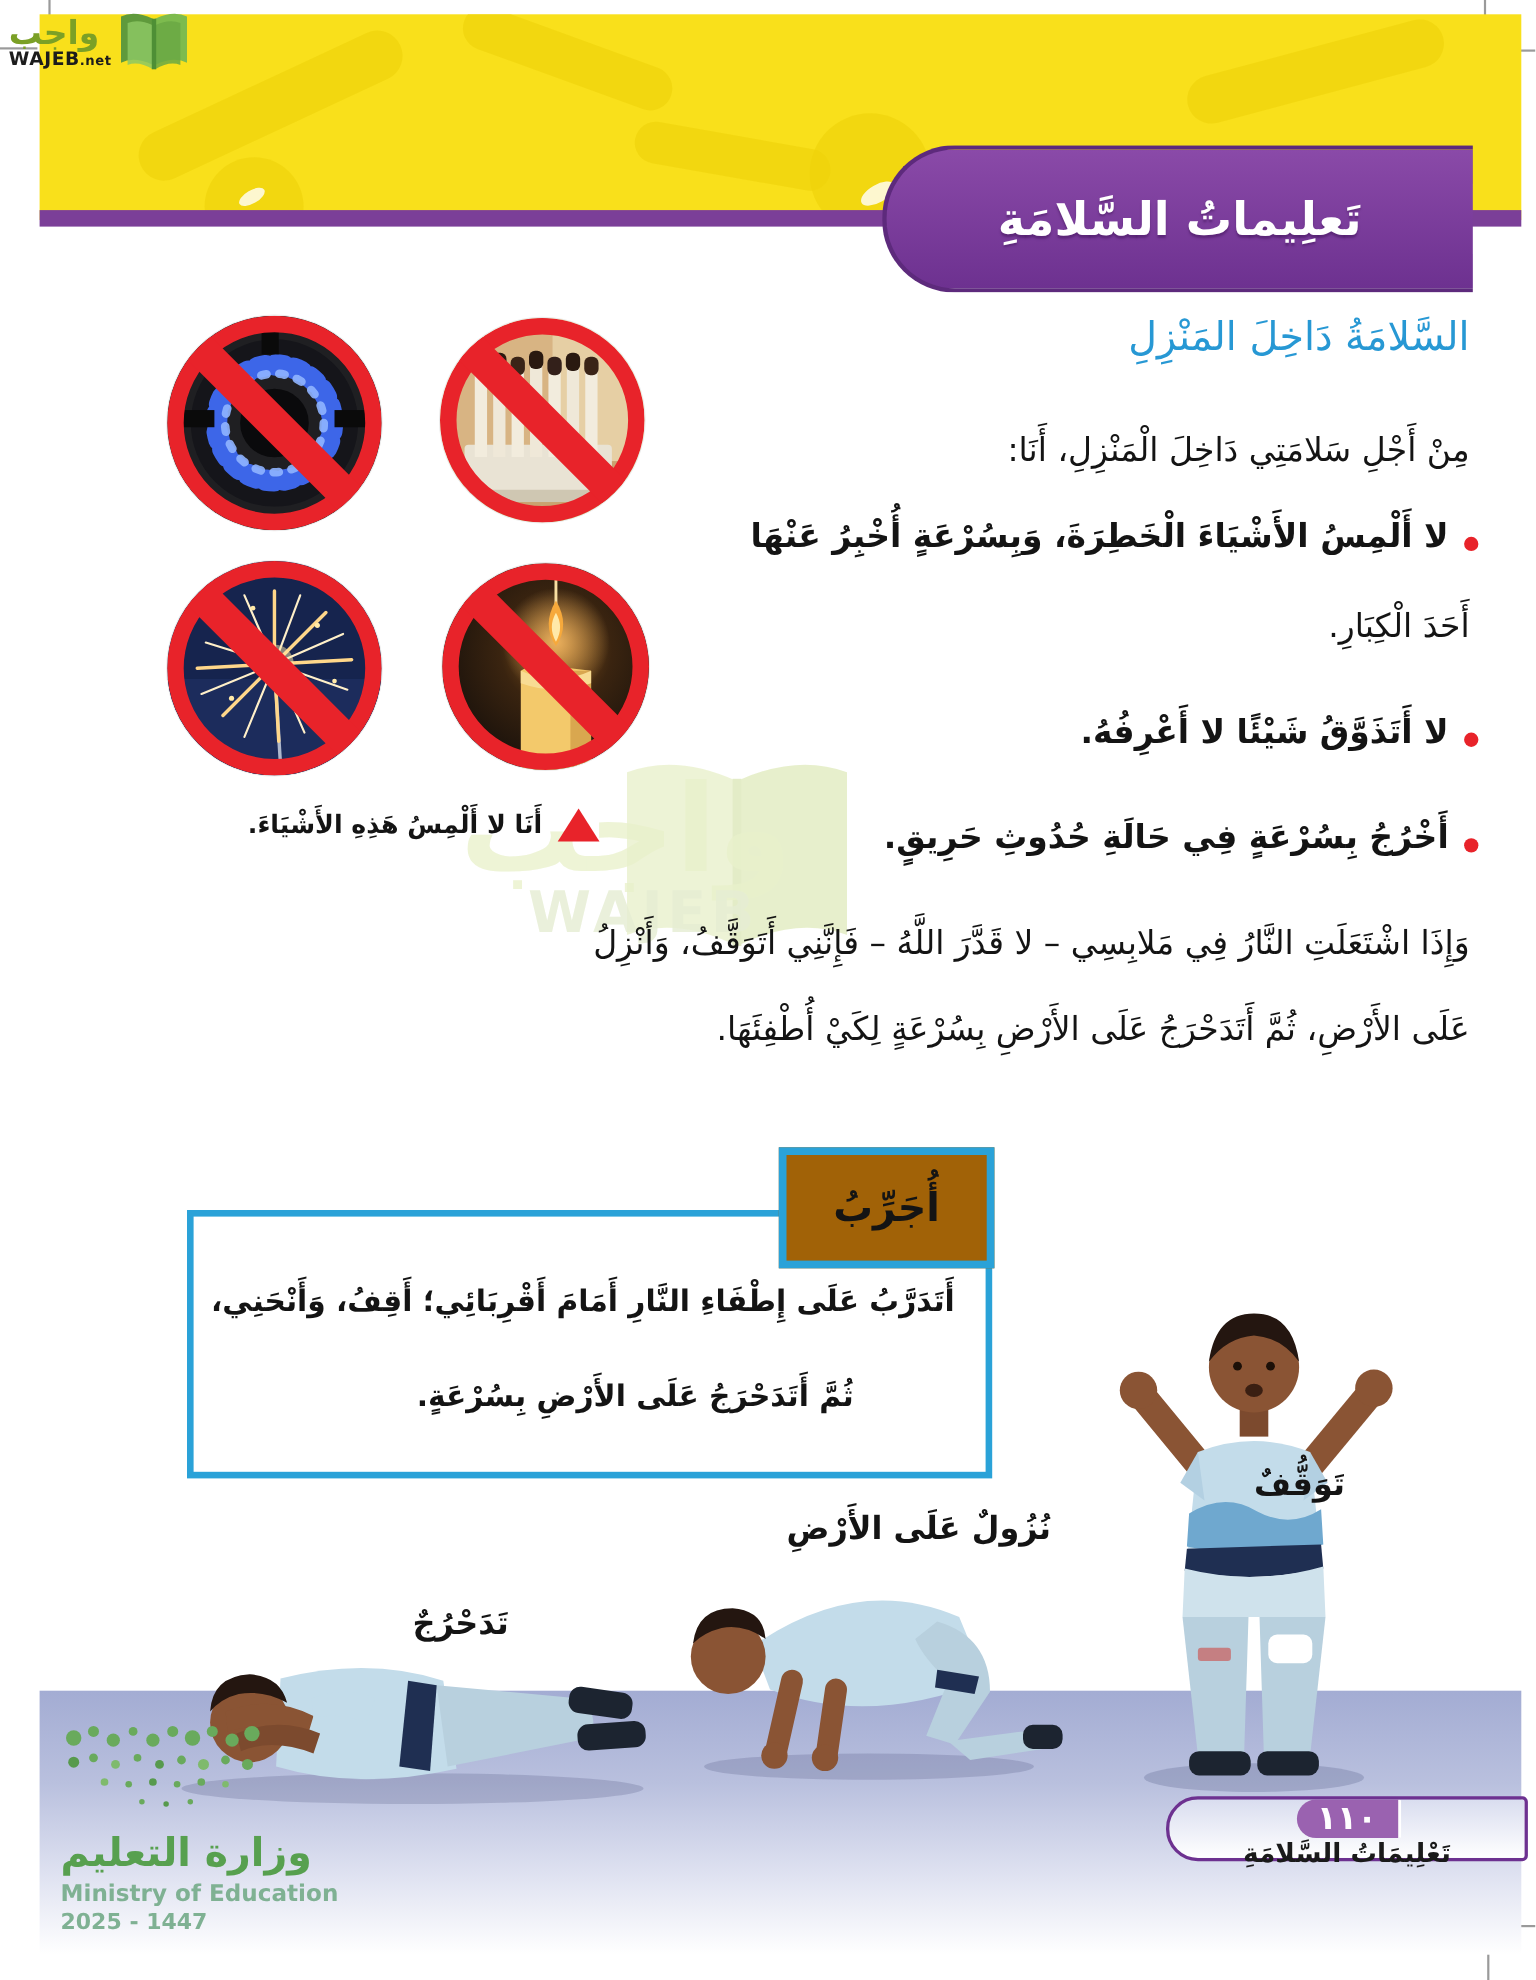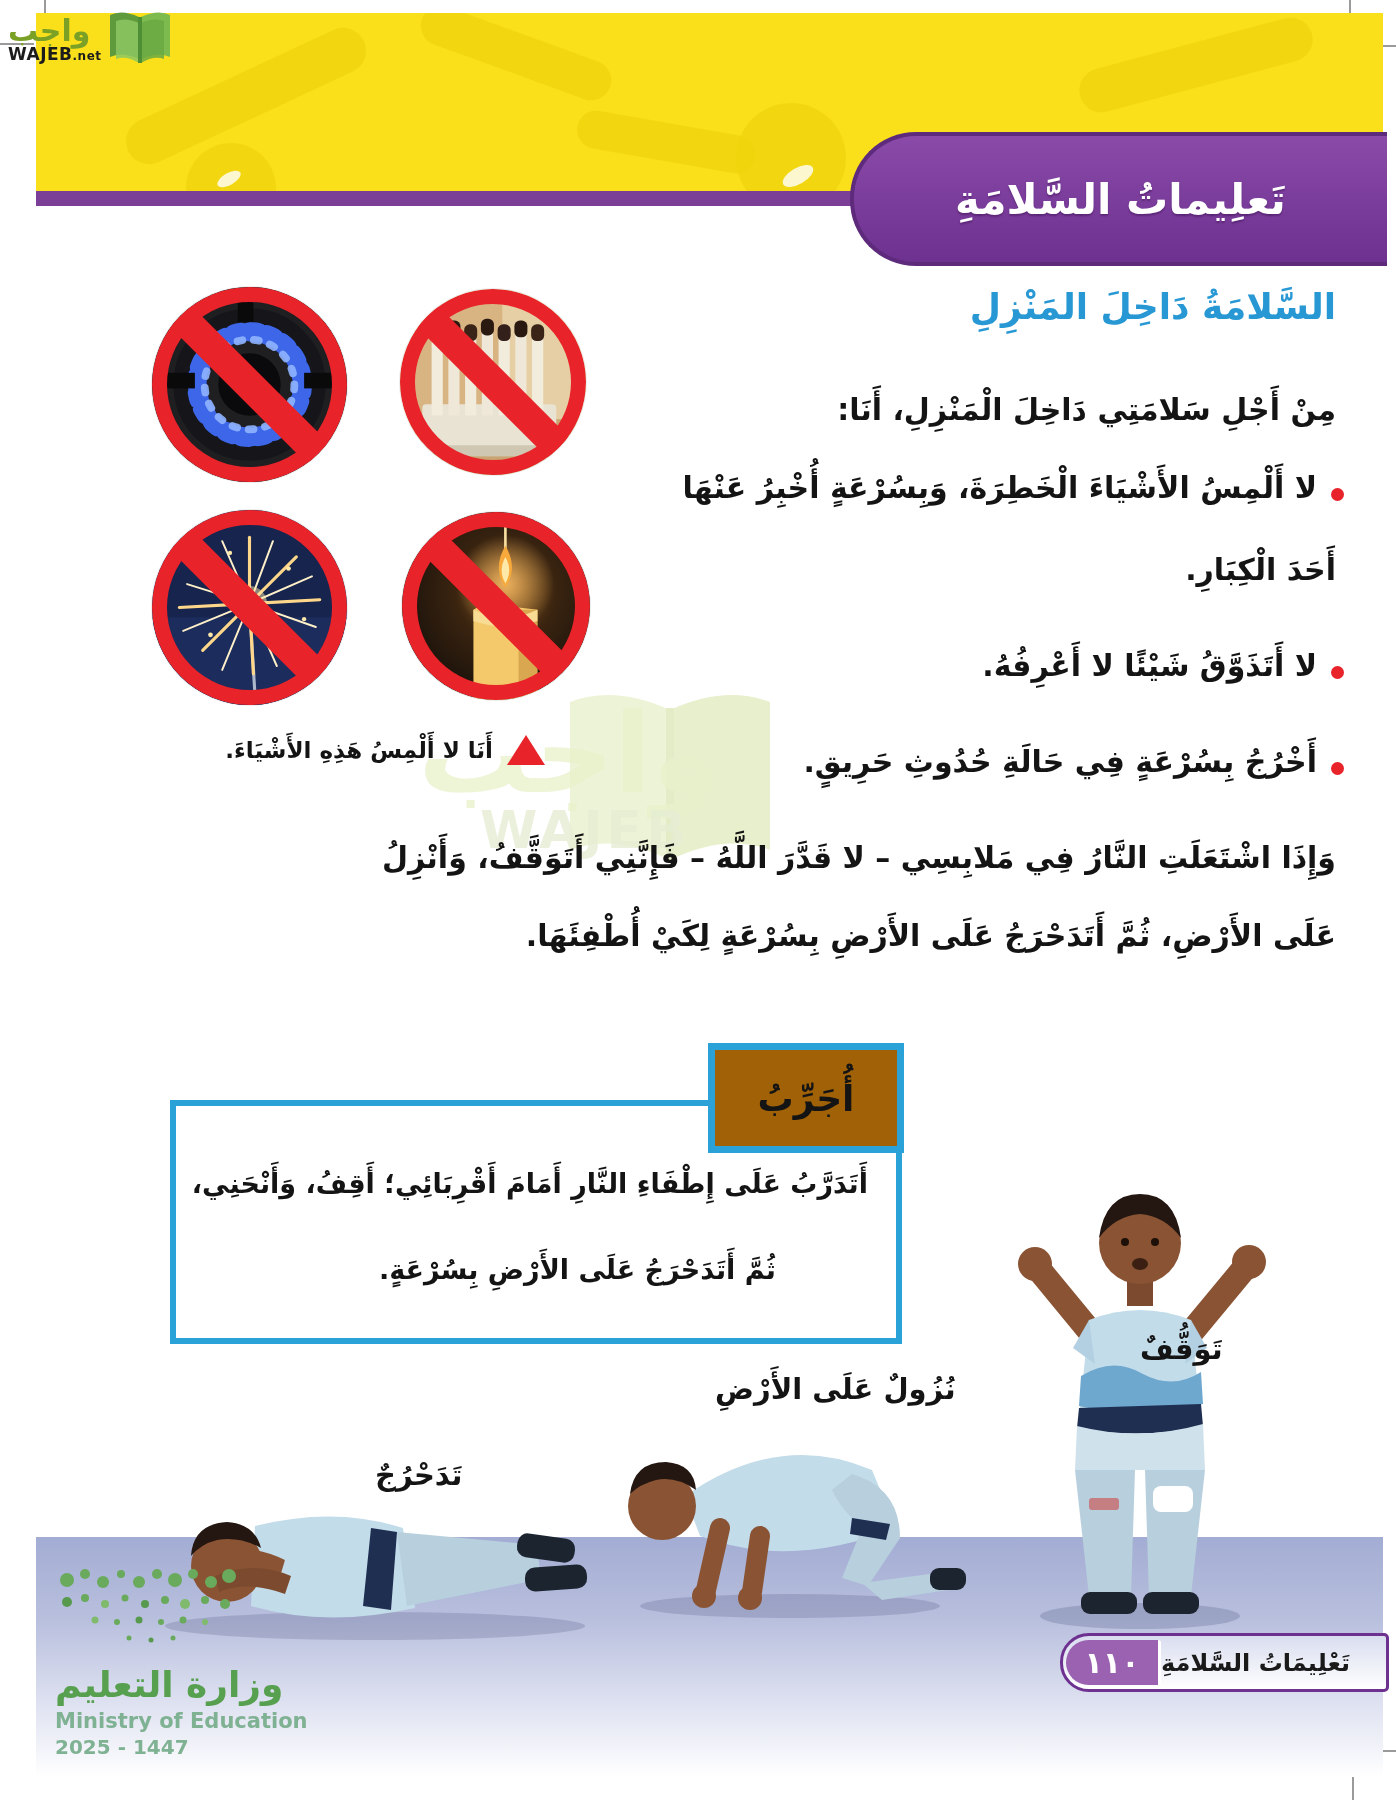--- a/index.html
+++ b/index.html
@@ -10,34 +10,34 @@
   .crop{position:absolute;background:#9a9a9a;z-index:1;}
 
   
   #banner{position:absolute;left:36px;top:13px;width:1347px;height:187px;background:#f9e01b;overflow:hidden;z-index:2;}
   .doodle{position:absolute;background:#eed20b;opacity:.65;border-radius:50%;}
   .doodle.streak{border-radius:40px;transform:rotate(-25deg);}
   .gloss{position:absolute;background:#ffffff;border-radius:50%;opacity:.8;}
   #purple-strip{position:absolute;left:36px;top:191px;width:1347px;height:15px;background:#7b3f98;z-index:3;}
 
   
-  #ribbon{position:absolute;left:850px;top:132px;width:533px;height:126px;z-index:4;
+  #ribbon{position:absolute;left:802px;top:132px;width:533px;height:126px;z-index:4;
     background:linear-gradient(#8a4aa8,#6d3190);border:4px solid #5d2a7c;border-right:none;
     border-radius:66px 0 0 66px;display:flex;align-items:center;justify-content:center;}
   #ribbon .title{color:#ffffff;font-weight:bold;font-size:42px;direction:rtl;white-space:nowrap;text-shadow:0 2px 2px rgba(40,0,60,.35);}
 
   
   #wajeb-badge{position:absolute;left:8px;top:6px;width:170px;height:66px;z-index:5;display:flex;align-items:center;gap:6px;}
   #wajeb-badge .txt{display:flex;flex-direction:column;align-items:flex-start;line-height:1;}
   #wajeb-badge .ar{color:#7ba026;font-weight:bold;font-size:30px;direction:rtl;}
   #wajeb-badge .en{color:#1c1c1c;font-weight:bold;font-size:17px;letter-spacing:.5px;}
   #wajeb-badge .en .net{font-size:12px;}
 
   
-  .ar-line{position:absolute;direction:rtl;text-align:right;white-space:nowrap;color:#141414;font-weight:bold;font-size:30px;z-index:6;}
+  .ar-line{position:absolute;direction:rtl;text-align:right;white-space:nowrap;color:#141414;font-weight:normal;font-size:30px;z-index:6;}
   #heading{color:#2798d4;font-size:36px;}
   .bullet-row{position:absolute;direction:rtl;display:flex;align-items:flex-start;gap:14px;z-index:6;}
   .bullet-dot{width:13px;height:13px;border-radius:50%;background:#e8232a;margin-top:18px;flex:0 0 auto;}
   .bullet-text{direction:rtl;white-space:nowrap;color:#141414;font-weight:bold;font-size:30px;}
 
   
   .no-sign{position:absolute;border-radius:50%;overflow:hidden;z-index:6;box-shadow:0 0 0 1px rgba(0,0,0,.08);}
   .no-sign svg.photo{position:absolute;left:0;top:0;width:100%;height:100%;}
   .no-ring{position:absolute;left:0;top:0;right:0;bottom:0;border:15px solid #e8232a;border-radius:50%;z-index:2;}
   .no-bar{position:absolute;left:0;top:50%;width:100%;height:30px;margin-top:-15px;background:#e8232a;transform:rotate(45deg);z-index:2;}
@@ -69,21 +69,21 @@
 
   
   #ministry{position:absolute;left:55px;top:1558px;width:280px;z-index:5;}
   #ministry .m-ar{color:#57a04f;font-size:36px;font-weight:bold;direction:rtl;text-align:left;margin-top:2px;}
   #ministry .m-en{color:#7fb193;font-size:21px;font-weight:bold;margin-top:4px;}
   #ministry .m-yr{color:#7fb193;font-size:20px;font-weight:bold;margin-top:2px;}
 
   
   #footer-pill{position:absolute;left:1060px;top:1633px;width:323px;height:53px;z-index:9;
     border:3px solid #6d3190;border-radius:29px 5px 5px 29px;background:linear-gradient(#d9ddef,#ffffff);
-    display:flex;align-items:center;}
+    display:flex;align-items:center;flex-direction:column;}
   #footer-pill .cap{width:92px;height:45px;margin-left:3px;background:#9a62b0;border-radius:23px 3px 3px 23px;
     display:flex;align-items:center;justify-content:center;border-right:3px solid #ffffff;}
   #footer-pill .num{color:#ffffff;font-size:30px;font-weight:bold;direction:rtl;}
   #footer-pill .ftitle{flex:1;text-align:left;font-size:24px;font-weight:bold;color:#1a1a1a;direction:rtl;white-space:nowrap;}
 </style>
 </head>
 <body>
 
 <div id="page">
 

